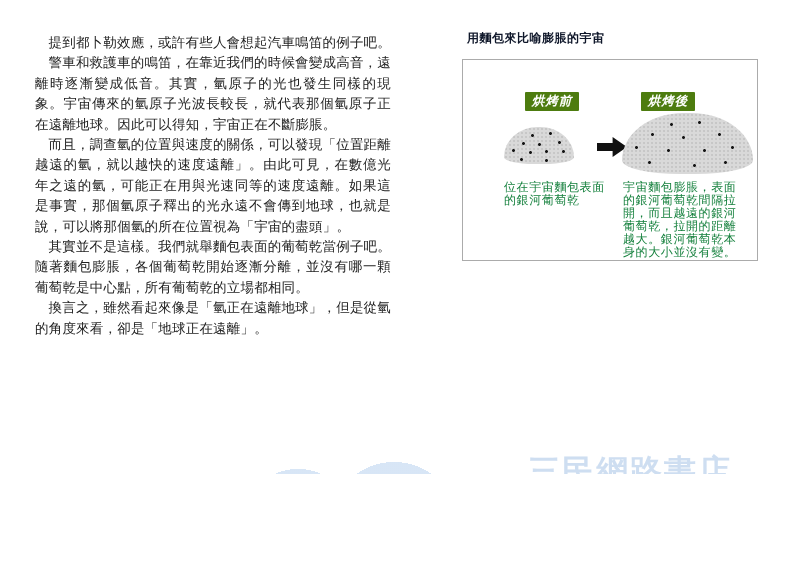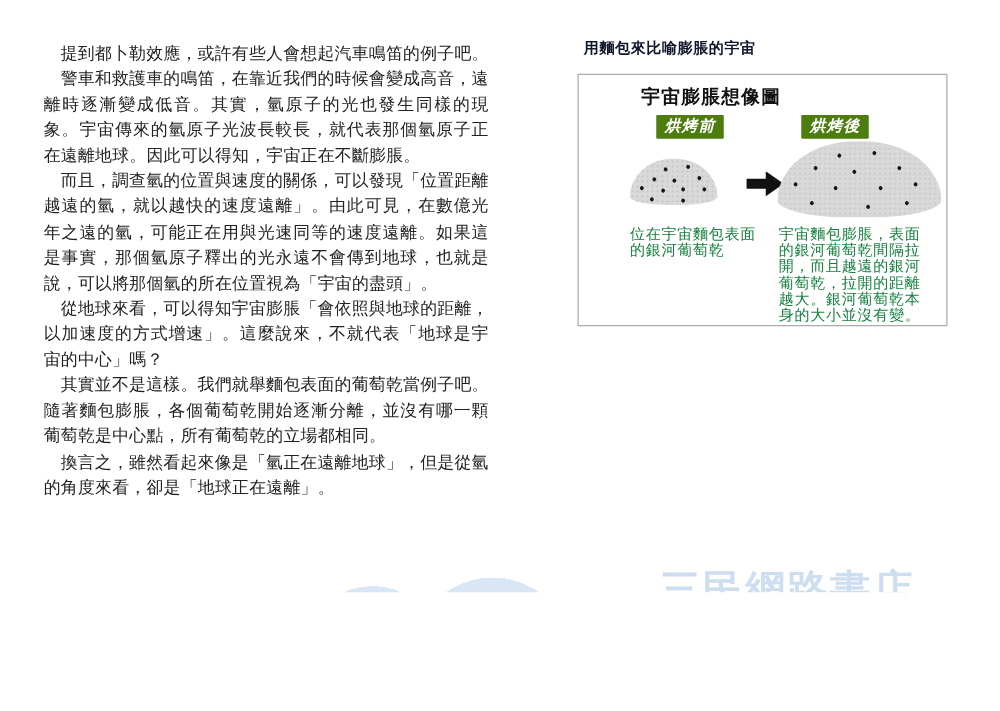--- a/index.html
+++ b/index.html
@@ -111,39 +111,37 @@
 </head>
 <body>
 
 <div class="canvas">
 
   <div>
     <div class="body-text">
       <p>提到都卜勒效應，或許有些人會想起汽車鳴笛的例子吧。</p>
       <p>警車和救護車的鳴笛，在靠近我們的時候會變成高音，遠離時逐漸變成低音。其實，氫原子的光也發生同樣的現象。宇宙傳來的氫原子光波長較長，就代表那個氫原子正在遠離地球。因此可以得知，宇宙正在不斷膨脹。</p>
       <p>而且，調查氫的位置與速度的關係，可以發現「位置距離越遠的氫，就以越快的速度遠離」。由此可見，在數億光年之遠的氫，可能正在用與光速同等的速度遠離。如果這是事實，那個氫原子釋出的光永遠不會傳到地球，也就是說，可以將那個氫的所在位置視為「宇宙的盡頭」。</p>
-      <p>從地球來看，可以得知宇宙膨脹「會依照與地球的距離，以加速度的方式增速」。這麼說來，不就代表「地球是宇宙的中心」嗎？</p>
       <p>其實並不是這樣。我們就舉麵包表面的葡萄乾當例子吧。隨著麵包膨脹，各個葡萄乾開始逐漸分離，並沒有哪一顆葡萄乾是中心點，所有葡萄乾的立場都相同。</p>
       <p>換言之，雖然看起來像是「氫正在遠離地球」，但是從氫的角度來看，卻是「地球正在遠離」。</p>
     </div>
     <div class="footer-divider"></div>
     <div class="pagenum-left">174</div>
   </div>
 
   <div class="wm rainbow rainbow-l"></div>
   <div class="wm rainbow rainbow-r"></div>
   <div class="wm wm-char wm-char-l">三</div>
   <div class="wm wm-char wm-char-r">民</div>
   <div class="wm wm-store">三民網路書店</div>
 
   <div>
     <div class="fig-label">用麵包來比喻膨脹的宇宙</div>
 
     <div class="diagram-box">
-      <div class="diagram-title">宇宙膨脹想像圖</div>
 
       <div class="badge badge-before">烘烤前</div>
       <div class="badge badge-after">烘烤後</div>
 
       <div class="bread bread-small">
           <span class="raisin" style="left: 38%; top: 19%;"></span>
           <span class="raisin" style="left: 64%; top: 13%;"></span>
           <span class="raisin" style="left: 25%; top: 40%;"></span>
           <span class="raisin" style="left: 49%; top: 43%;"></span>
           <span class="raisin" style="left: 77%; top: 38%;"></span>

